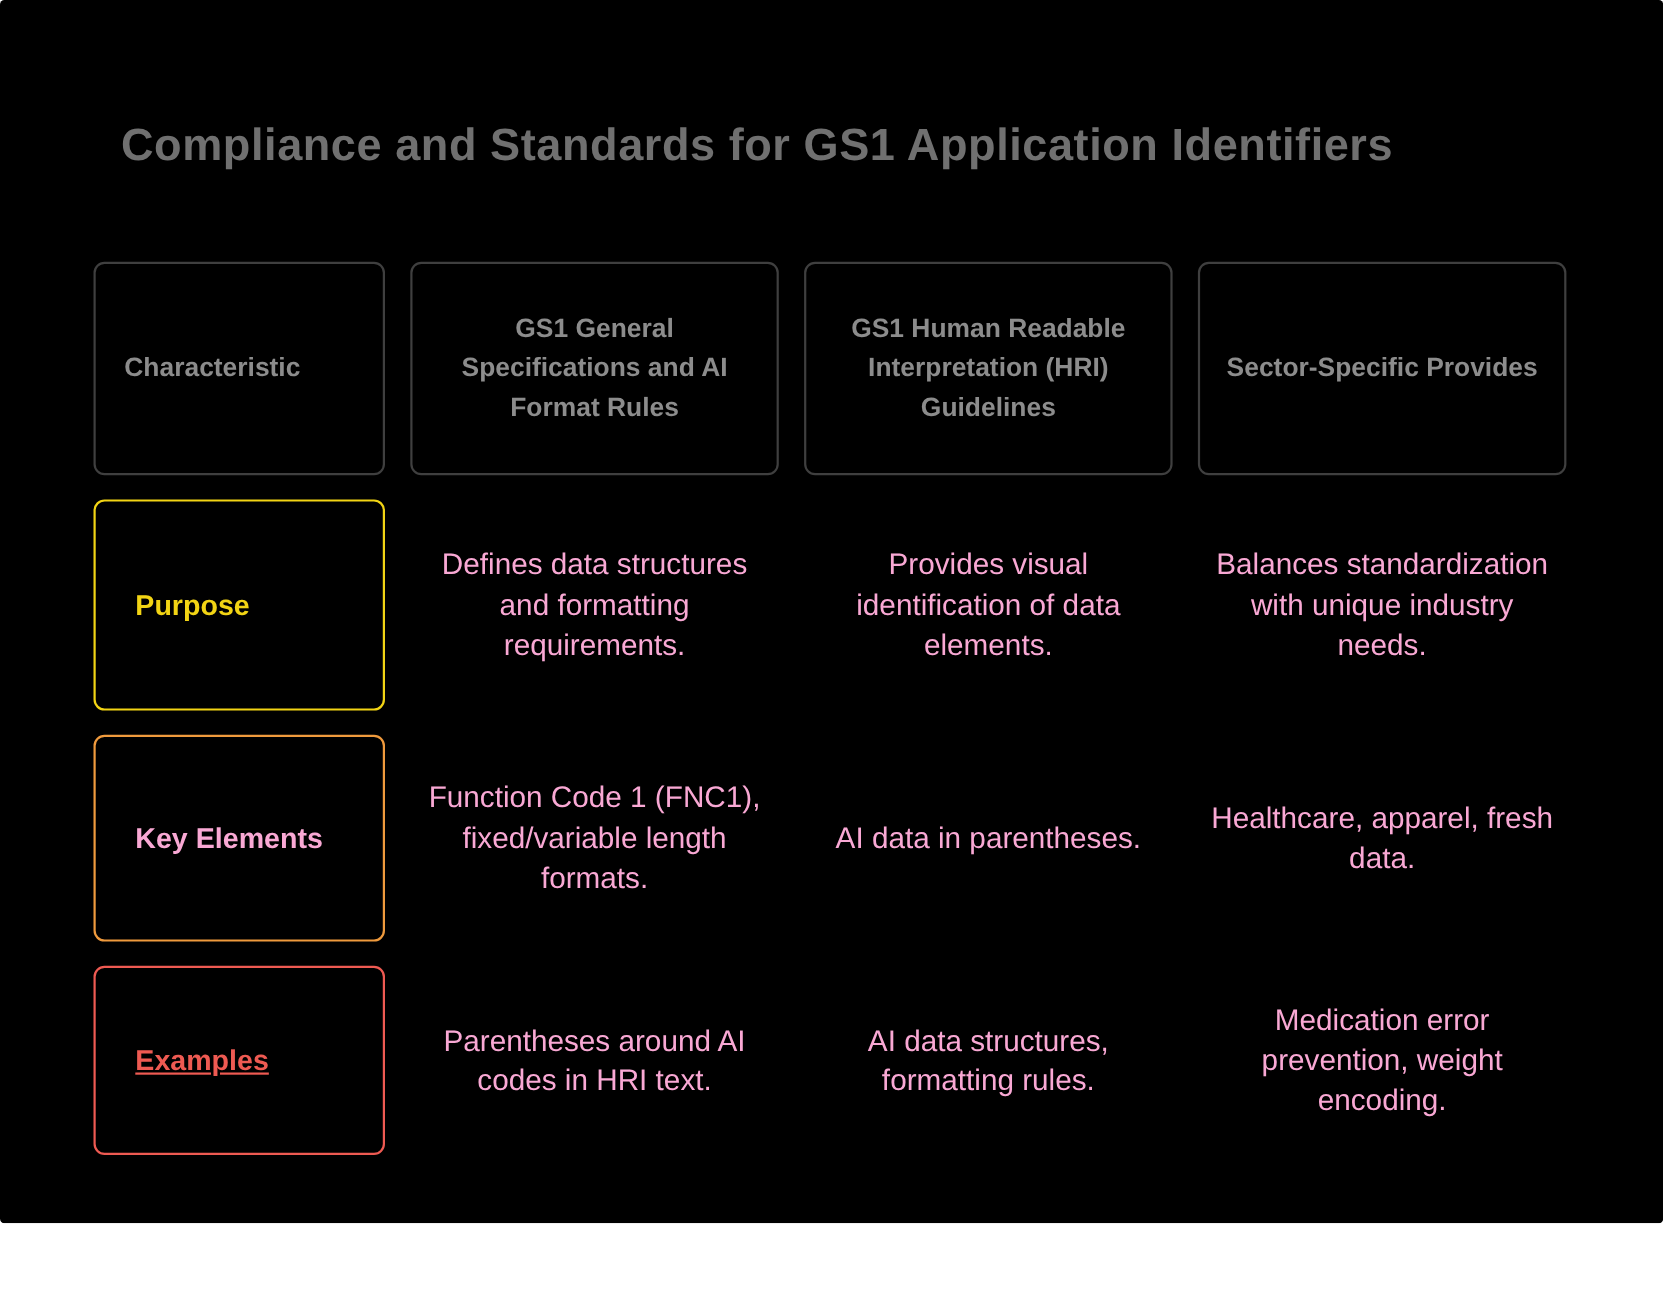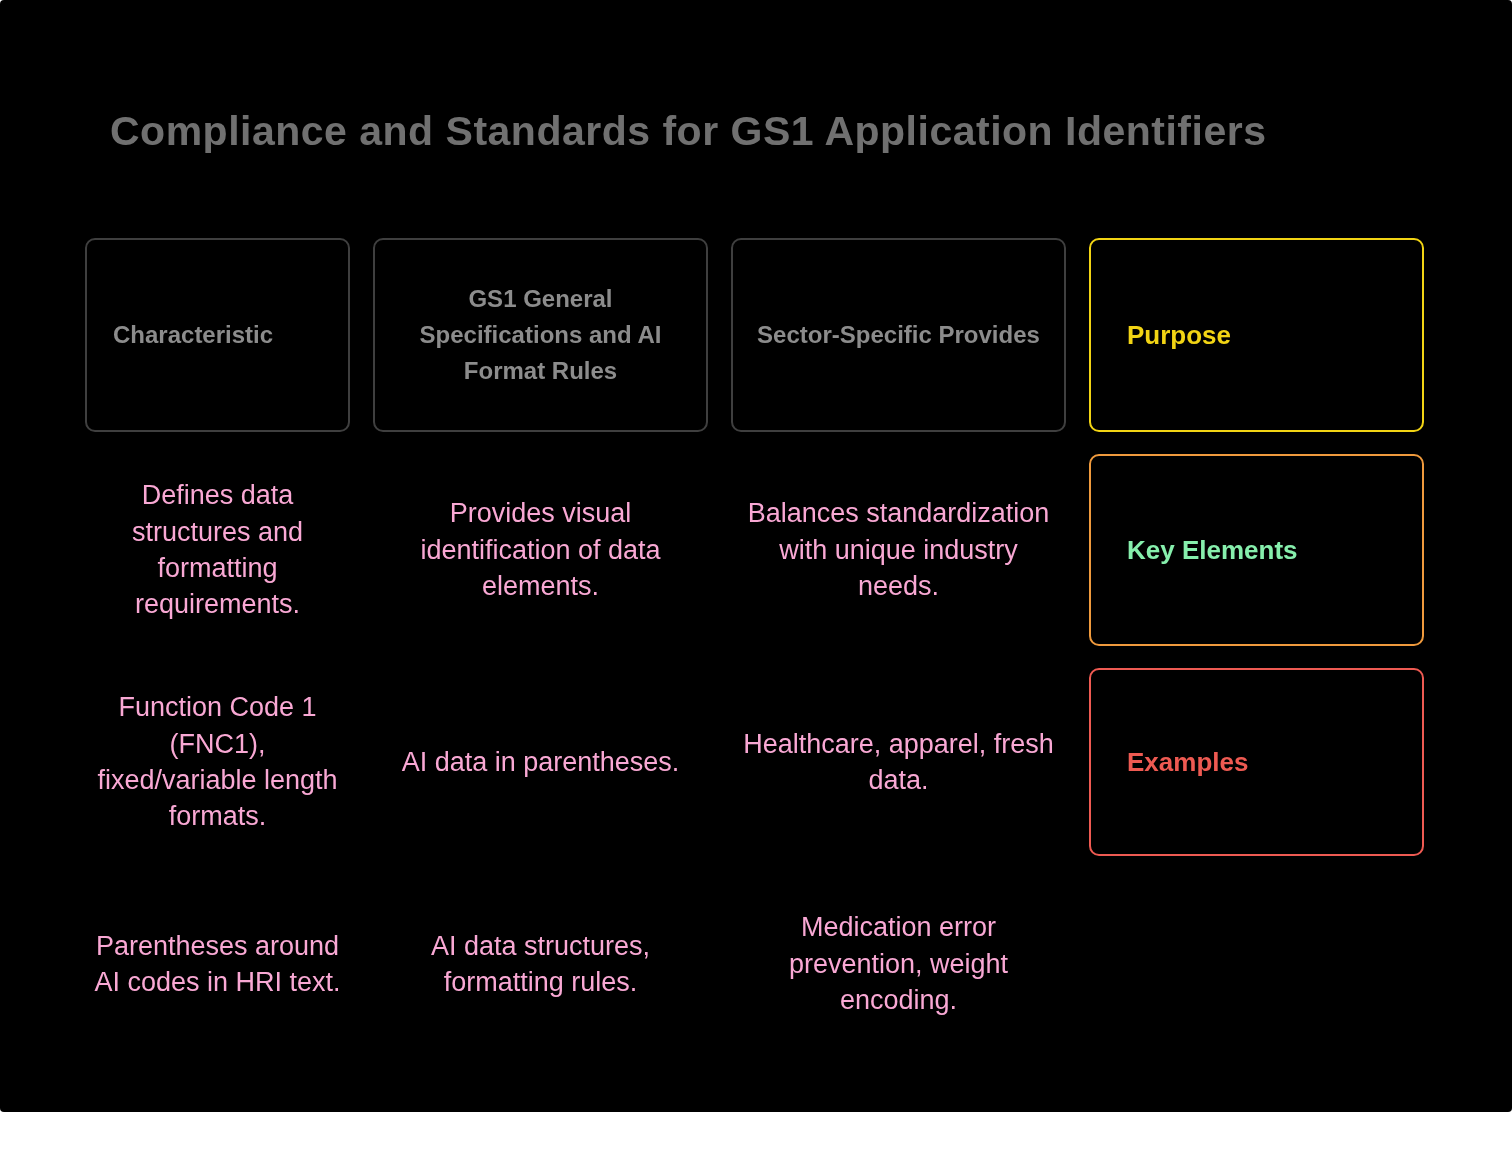--- a/index.html
+++ b/index.html
@@ -80,31 +80,32 @@
 <body>
 
 <div class="canvas">
 
   <div class="page-title">Compliance and Standards for GS1 Application Identifiers</div>
 
   <div class="grid">
 
     <div class="box header-box align-left">Characteristic</div>
     <div class="box header-box">GS1 General Specifications and AI Format Rules</div>
+    <div class="box header-box">GS1 Human Readable Interpretation (HRI) Guidelines</div>
     <div class="box header-box">Sector-Specific Provides</div>
 
     <div class="box label-box" style="border-color: rgb(242, 212, 20); color: rgb(242, 212, 20);">Purpose</div>
     <div class="cell">Defines data structures and formatting requirements.</div>
     <div class="cell">Provides visual identification of data elements.</div>
     <div class="cell">Balances standardization with unique industry needs.</div>
 
-    <div class="box label-box" style="border-color: rgb(239, 154, 61); color: #86efac;">Key Elements</div>
+    <div class="box label-box" style="border-color: rgb(239, 154, 61); color: #f9a8d4;">Key Elements</div>
     <div class="cell">Function Code 1 (FNC1), fixed/variable length formats.</div>
     <div class="cell">AI data in parentheses.</div>
     <div class="cell">Healthcare, apparel, fresh data.</div>
 
-    <div class="box label-box" style="border-color: rgb(238, 90, 82); color: rgb(238, 90, 82);">Examples</div>
+    <div class="box label-box" style="border-color: rgb(238, 90, 82); color: rgb(238, 90, 82); text-decoration: underline;">Examples</div>
     <div class="cell">Parentheses around AI codes in HRI text.</div>
     <div class="cell">AI data structures, formatting rules.</div>
     <div class="cell">Medication error prevention, weight encoding.</div>
 
   </div>
 </div>
 
 </body></html>

